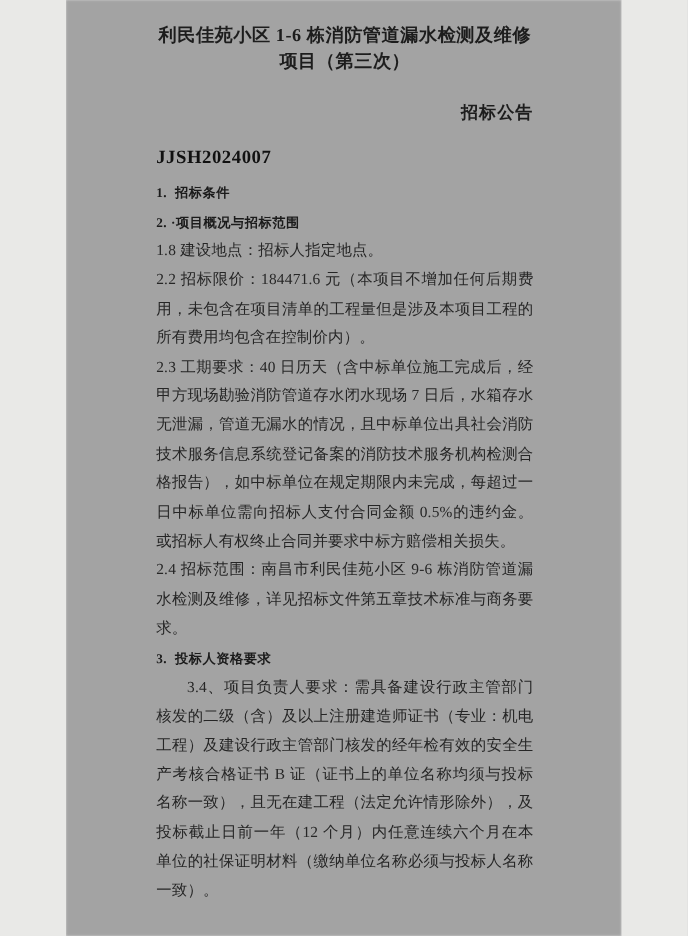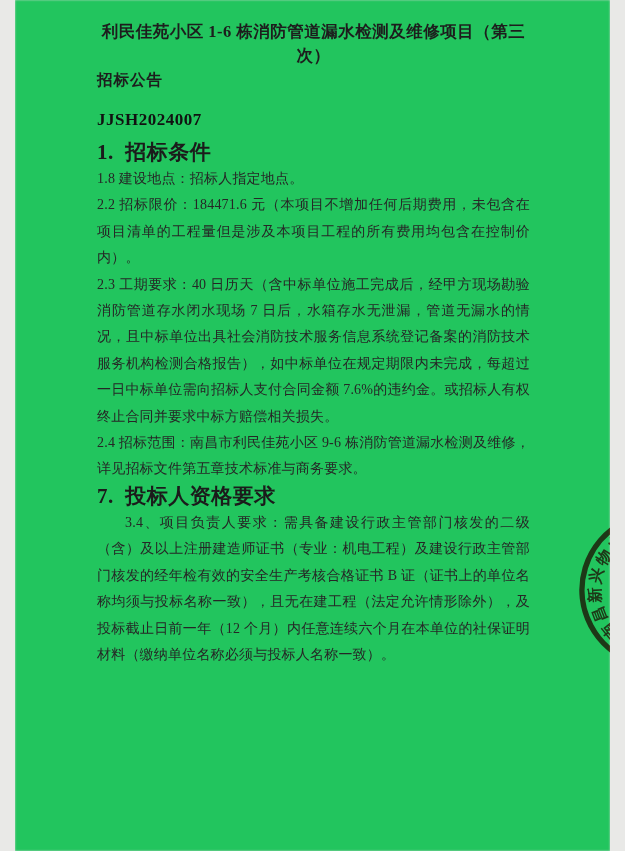--- a/index.html
+++ b/index.html
@@ -1,22 +1,22 @@
 <!DOCTYPE html>
 <html><head>
 <meta charset="utf-8">
 <style>
   * { margin: 0; padding: 0; box-sizing: border-box; }
   html, body { background: #e9e9e7; }
   .page {
     position: relative;
-    width: 595px;
+    width: 505px;
     height: 851px;
     margin: 0 auto;
-    background: #22c55e;
+    background: #a3a3a3;
     overflow: hidden;
     font-family: "Liberation Serif", "DejaVu Serif", serif;
     color: #232323;
     box-shadow: inset 0 0 2px #ddd;
   }
   .content {
     position: absolute;
     left: 82px;
     right: 80px;
     top: 12px;
@@ -24,38 +24,38 @@
   .doc-title {
     text-align: center;
     font-weight: bold;
     font-size: 16.5px;
     line-height: 24px;
     margin-top: 8px;
     letter-spacing: 0.5px;
     color: #1d1d1d;
   }
   .doc-subtitle {
-    text-align: left;
+    text-align: right;
     font-weight: bold;
     font-size: 15.5px;
     line-height: 24px;
-    margin-top: 0;
+    margin-top: 23px;
     letter-spacing: 1px;
     color: #1d1d1d;
   }
   .doc-number {
     font-weight: bold;
     font-size: 17px;
     line-height: 24px;
     margin-top: 16px;
     letter-spacing: 0.5px;
     color: #111;
   }
   h2.sec-heading {
-    font-size: 21px;
+    font-size: 12px;
     font-weight: bold;
     line-height: 27px;
     margin: 0;
     color: #1b1b1b;
     white-space: pre-wrap;
     letter-spacing: 0.5px;
   }
   p.body-para {
     font-size: 14px;
     line-height: 26.4px;
@@ -80,26 +80,27 @@
 
 <div class="page">
   <div class="content">
 
     <div class="doc-title">利民佳苑小区 1-6 栋消防管道漏水检测及维修项目（第三次）</div>
     <div class="doc-subtitle">招标公告</div>
     <div class="doc-number">JJSH2024007</div>
 
     <h2 class="sec-heading" style="margin-top:7px">1.  招标条件</h2>
 
+    <h2 class="sec-heading">2. ·项目概况与招标范围</h2>
     <p class="body-para">1.8 建设地点：招标人指定地点。</p>
     <p class="body-para">2.2 招标限价：184471.6 元（本项目不增加任何后期费用，未包含在项目清单的工程量但是涉及本项目工程的所有费用均包含在控制价内）。</p>
-    <p class="body-para">2.3 工期要求：40 日历天（含中标单位施工完成后，经甲方现场勘验消防管道存水闭水现场 7 日后，水箱存水无泄漏，管道无漏水的情况，且中标单位出具社会消防技术服务信息系统登记备案的消防技术服务机构检测合格报告），如中标单位在规定期限内未完成，每超过一日中标单位需向招标人支付合同金额 7.6%的违约金。或招标人有权终止合同并要求中标方赔偿相关损失。</p>
+    <p class="body-para">2.3 工期要求：40 日历天（含中标单位施工完成后，经甲方现场勘验消防管道存水闭水现场 7 日后，水箱存水无泄漏，管道无漏水的情况，且中标单位出具社会消防技术服务信息系统登记备案的消防技术服务机构检测合格报告），如中标单位在规定期限内未完成，每超过一日中标单位需向招标人支付合同金额 0.5%的违约金。或招标人有权终止合同并要求中标方赔偿相关损失。</p>
     <p class="body-para">2.4 招标范围：南昌市利民佳苑小区 9-6 栋消防管道漏水检测及维修，详见招标文件第五章技术标准与商务要求。</p>
 
-    <h2 class="sec-heading">7.  投标人资格要求</h2>
+    <h2 class="sec-heading">3.  投标人资格要求</h2>
     <p class="body-para indent">3.4、项目负责人要求：需具备建设行政主管部门核发的二级（含）及以上注册建造师证书（专业：机电工程）及建设行政主管部门核发的经年检有效的安全生产考核合格证书 B 证（证书上的单位名称均须与投标名称一致），且无在建工程（法定允许情形除外），及投标截止日前一年（12 个月）内任意连续六个月在本单位的社保证明材料（缴纳单位名称必须与投标人名称一致）。</p>
 
   </div>
 
   <svg class="seal" viewBox="0 0 170 170" width="170" height="170">
     <g transform="rotate(-28 85 85)">
       <circle cx="85" cy="85" r="76" fill="none" stroke="#d0382b" stroke-width="5.5"></circle>
       <path id="sealArc" d="M 30.5 104.8 A 58 58 0 1 1 139.5 104.8" fill="none"></path>
       <text font-size="15.5" font-weight="bold" fill="#d0382b" letter-spacing="2.5" font-family="Liberation Serif, DejaVu Serif, serif">
         <textPath href="#sealArc" startOffset="0">南昌新兴物业管理有限公司</textPath>

